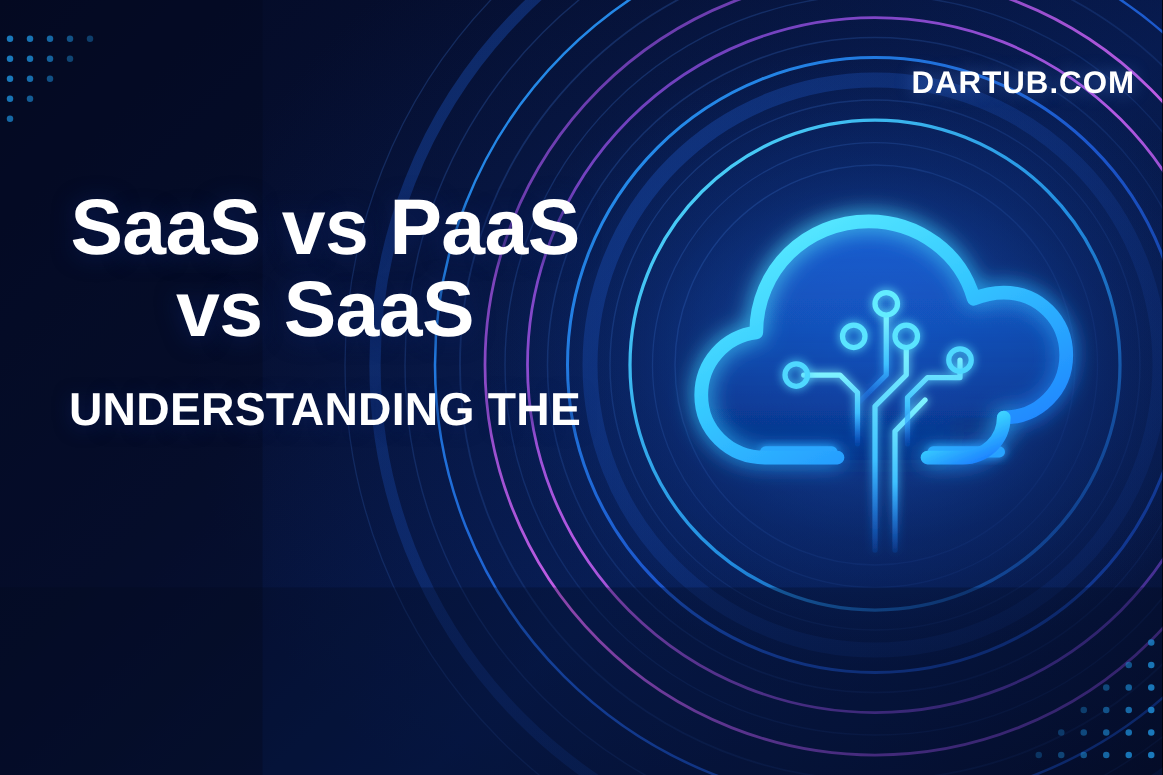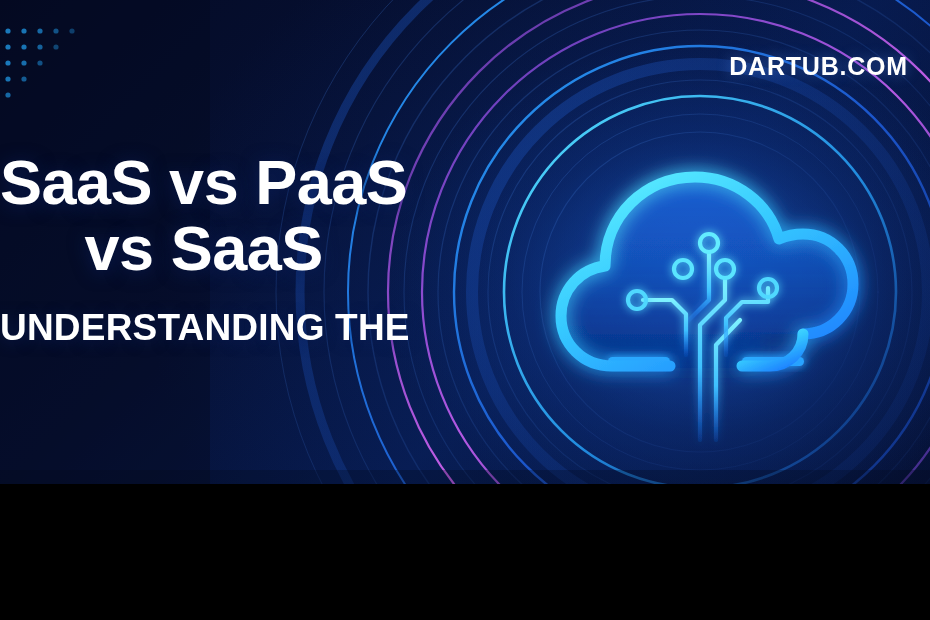--- a/index.html
+++ b/index.html
@@ -1,35 +1,35 @@
 <!DOCTYPE html>
 <html><head>
 <meta charset="utf-8">
 <style>
   html,body{margin:0;padding:0;background:#000;}
   .stage{
-    position:relative;width:930px;height:484px;overflow:hidden;
+    position:relative;width:930px;height:620px;overflow:hidden;
     background:
       radial-gradient(ellipse 420px 330px at 700px 285px, rgba(24,86,200,0.55) 0%, rgba(13,48,125,0.30) 45%, rgba(5,16,48,0) 75%),
       radial-gradient(ellipse 700px 600px at 640px 300px, rgba(10,40,110,0.55) 0%, rgba(5,14,44,0) 70%),
       linear-gradient(135deg,#040a24 0%,#061033 35%,#071a4d 62%,#050d2b 100%);
     font-family:"Liberation Sans", sans-serif;
   }
   .svgfull{position:absolute;left:0;top:0;width:930px;height:620px;display:block;}
 
   .watermark{
     position:absolute;right:22px;top:52px;
     color:#ffffff;font-size:25px;font-weight:bold;letter-spacing:0.8px;
     text-shadow:0 0 14px rgba(90,150,255,0.45);
     white-space:nowrap;
   }
 
   .textblock{
     position:absolute;left:0;top:150px;width:520px;
-    display:flex;flex-direction:column;align-items:flex-start;
+    display:flex;flex-direction:column;align-items:center;
   }
   .title{
     color:#ffffff;font-size:63px;font-weight:bold;line-height:1.04;
     text-align:center;letter-spacing:-0.5px;
     text-shadow:0 2px 18px rgba(10,30,90,0.8);
     margin:0;
   }
   .subtitle{
     color:#ffffff;font-size:37px;font-weight:bold;line-height:1.22;
     text-align:center;letter-spacing:0.2px;margin:24px 0 0 0;

